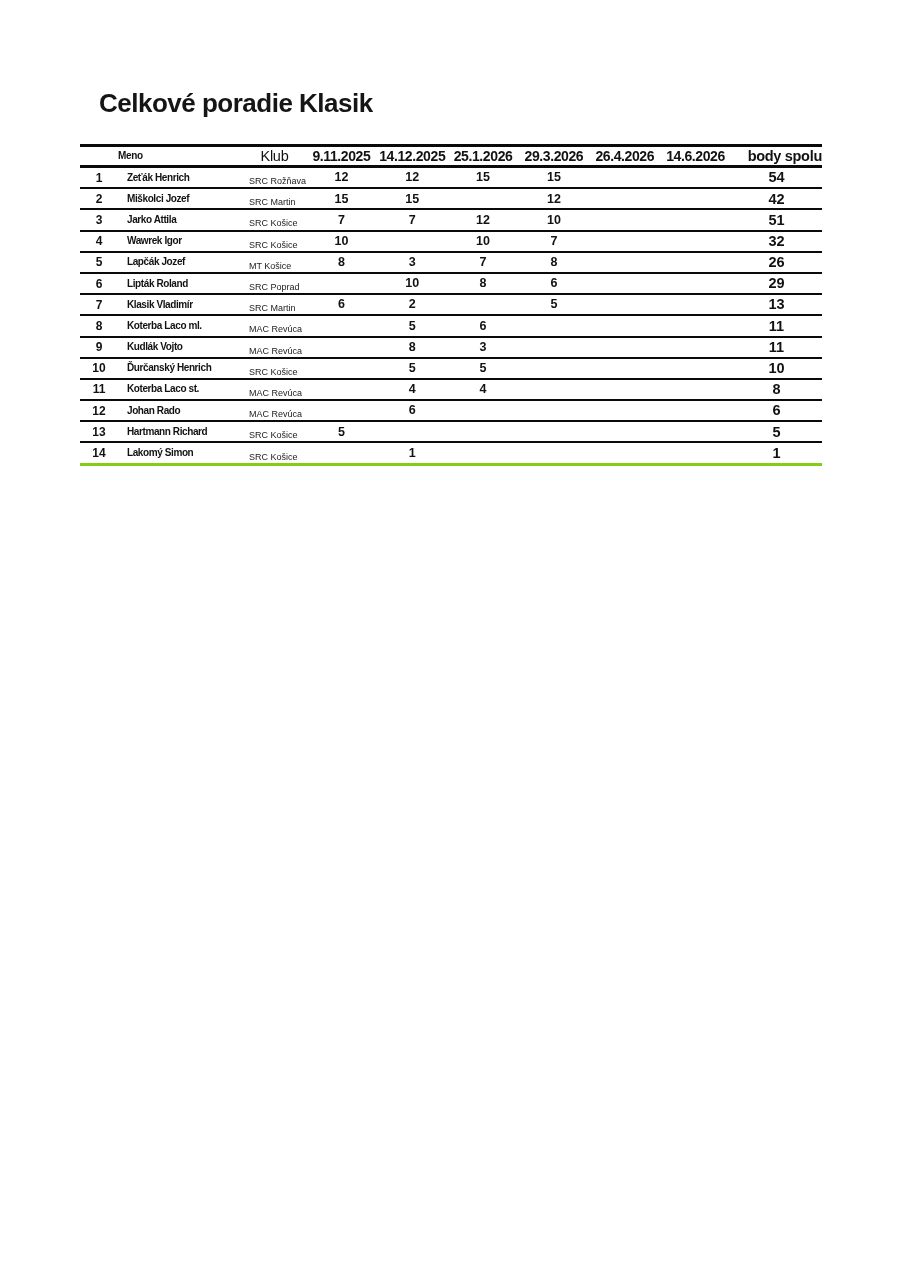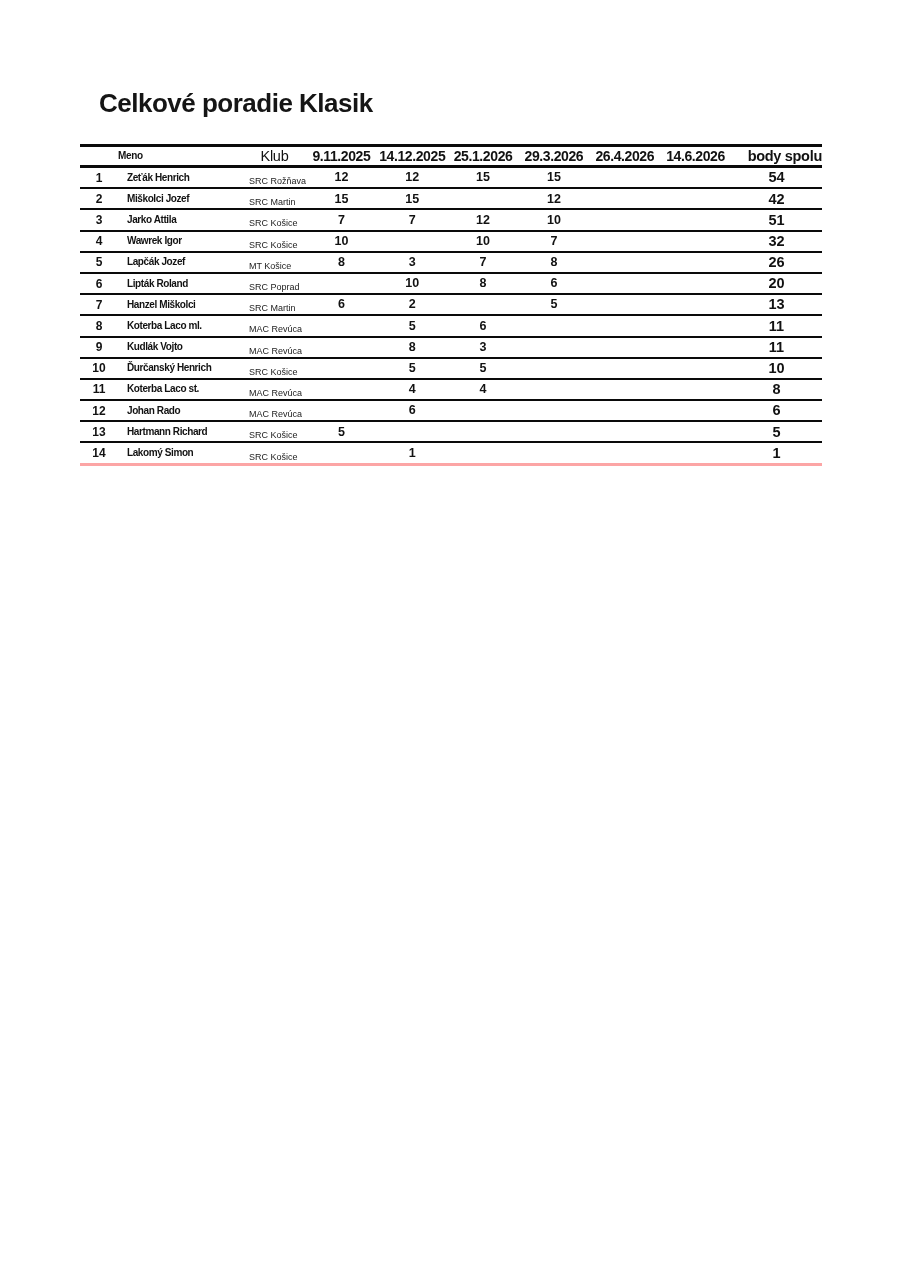--- a/index.html
+++ b/index.html
@@ -23,21 +23,21 @@
     border-top: 3px solid #0a0a0a;
   }
   .trow {
     display: grid;
     grid-template-columns: 38px 125px 63px repeat(6, 70.83px) 91px;
     align-items: center;
     height: 19.2px;
     border-bottom: 2px solid #0a0a0a;
   }
   .trow.thead { height: 18px; border-bottom: 3px solid #0a0a0a; }
-  .trow.last { border-bottom: 3px solid #fca5a5; }
+  .trow.last { border-bottom: 3px solid #84cc16; }
 
   .cell { display: block; overflow: visible; white-space: nowrap; line-height: 1; }
 
   
   .h-rank  { }
   .h-meno  { font-size: 10px; font-weight: 700; letter-spacing: -0.3px; }
   .h-klub  { text-align: center; font-size: 14.5px; font-weight: 400; letter-spacing: -0.3px; }
   .h-date  { text-align: center; font-size: 14px; font-weight: 700; letter-spacing: -0.4px; }
   .h-total { text-align: right; font-size: 14.5px; font-weight: 700; letter-spacing: -0.3px; }
 
@@ -139,25 +139,25 @@
     <span class="cell c-rank">6</span>
     <span class="cell c-meno">Lipták Roland</span>
     <span class="cell c-klub">SRC Poprad</span>
 
     <span class="cell c-score"></span>
         <span class="cell c-score">10</span>
         <span class="cell c-score">8</span>
         <span class="cell c-score">6</span>
         <span class="cell c-score"></span>
         <span class="cell c-score"></span>
-        <span class="cell c-total">20</span>
+        <span class="cell c-total">29</span>
   </div>
       <div class="trow">
     <span class="cell c-rank">7</span>
-    <span class="cell c-meno">Hanzel Miškolci</span>
+    <span class="cell c-meno">Klasik Vladimír</span>
     <span class="cell c-klub">SRC Martin</span>
 
     <span class="cell c-score">6</span>
         <span class="cell c-score">2</span>
         <span class="cell c-score"></span>
         <span class="cell c-score">5</span>
         <span class="cell c-score"></span>
         <span class="cell c-score"></span>
         <span class="cell c-total">13</span>
   </div>

